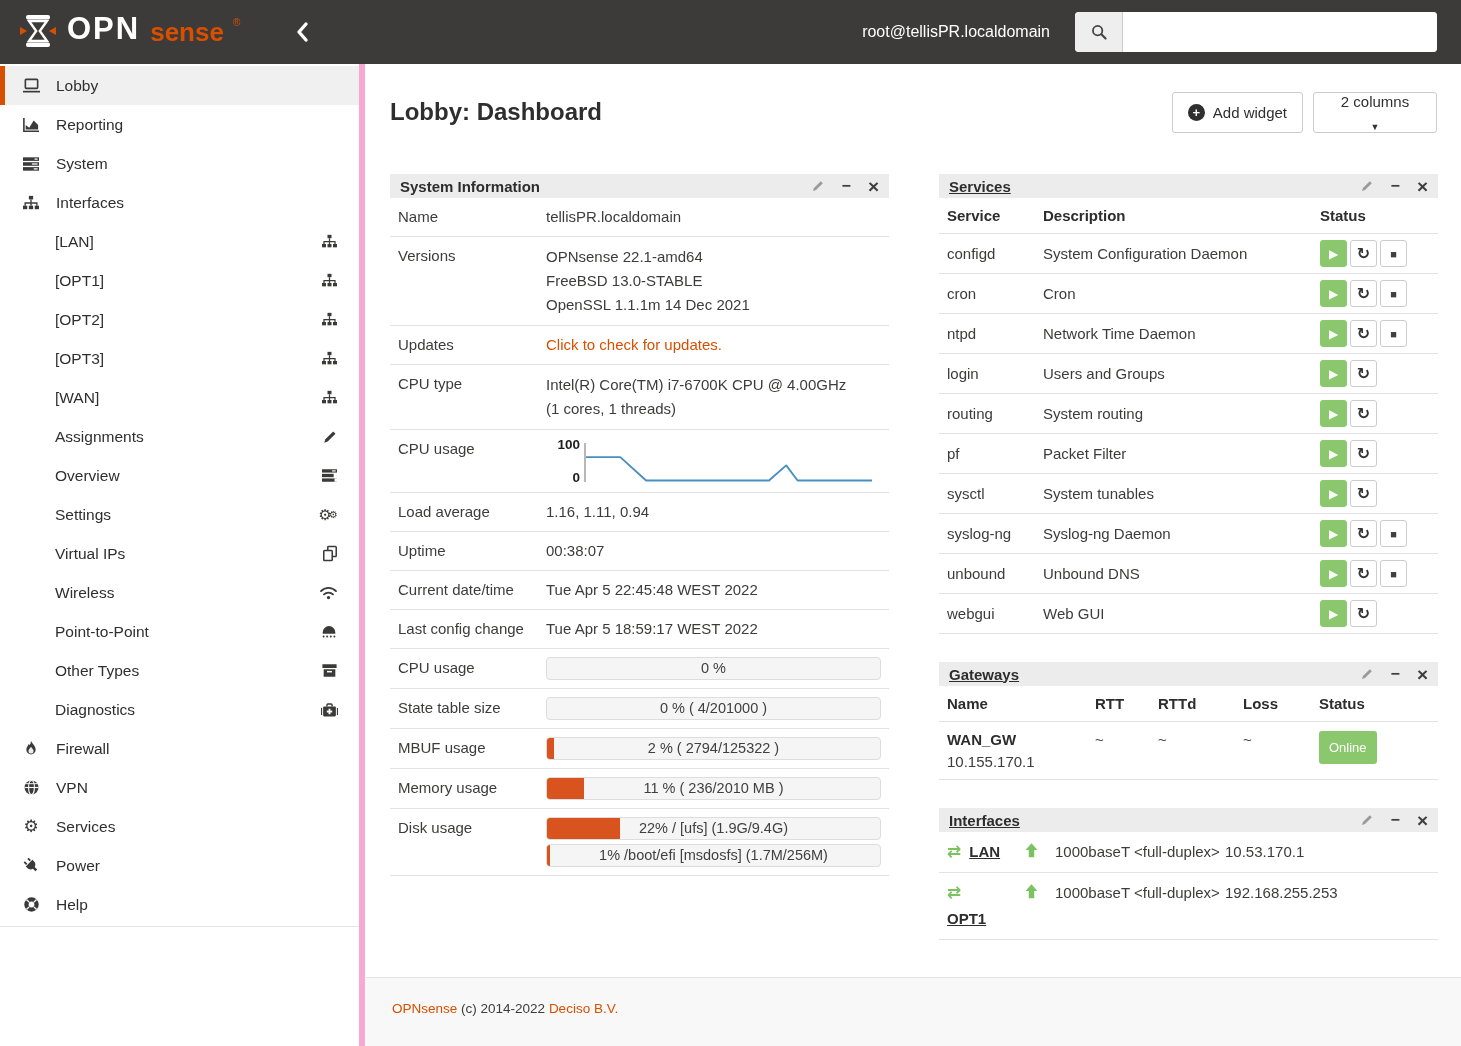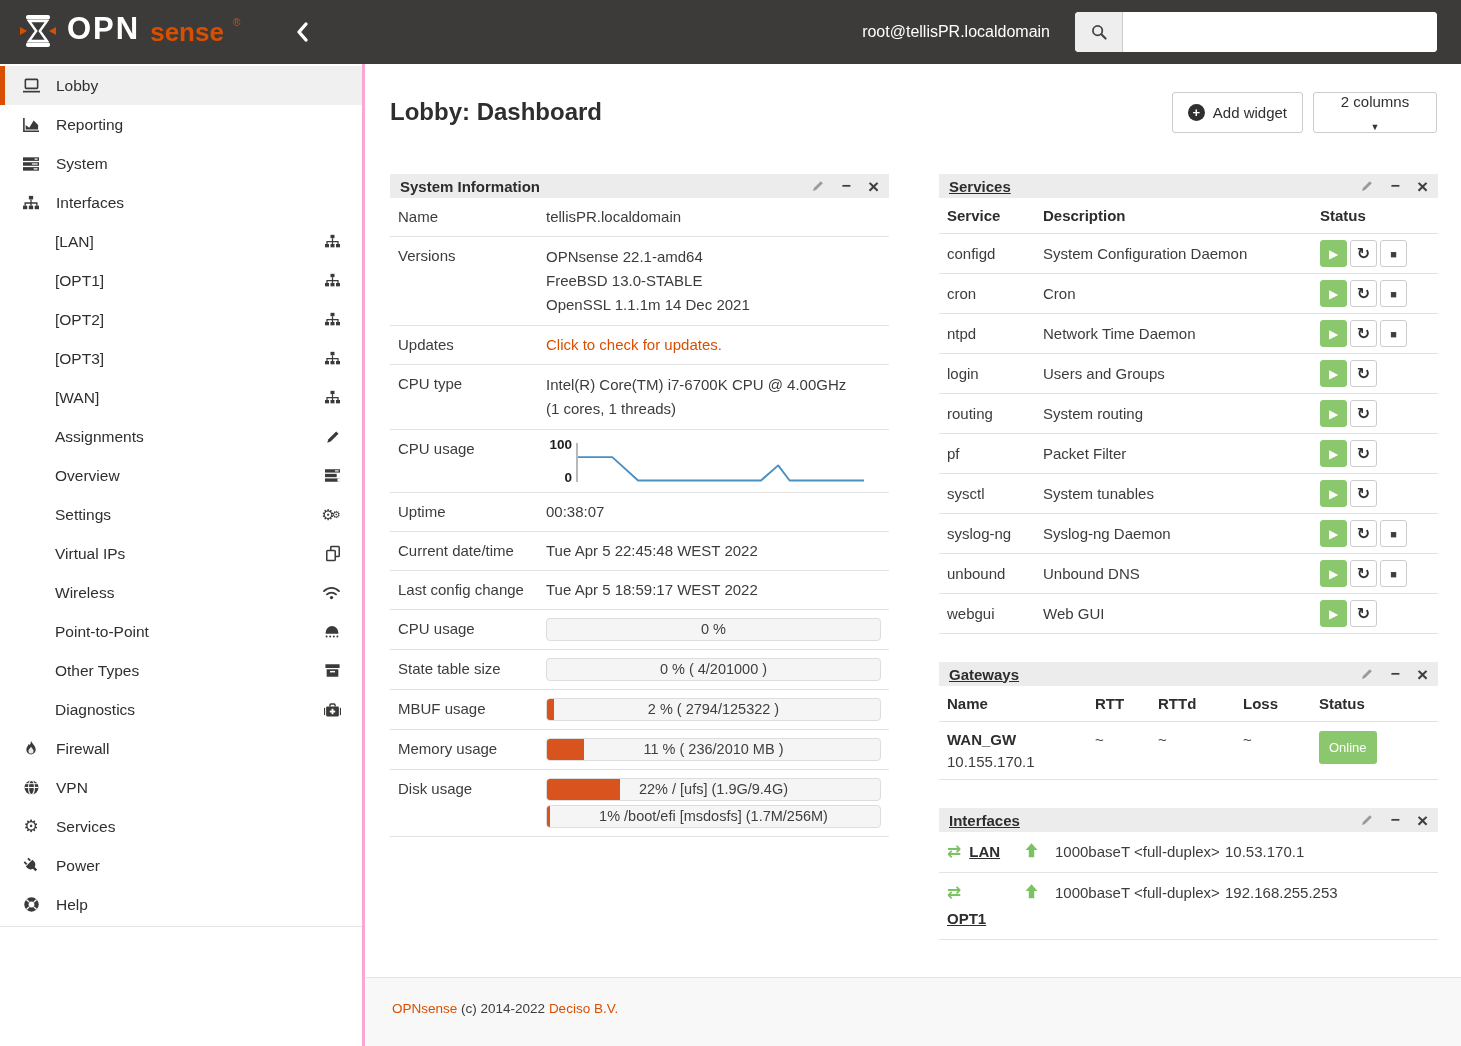--- a/index.html
+++ b/index.html
@@ -13,21 +13,21 @@
   .brand-sense { color:#d94f00; font-size:26px; font-weight:bold; line-height:46px; margin-left:1px; }
   .brand-reg { color:#d94f00; font-size:10px; line-height:28px; }
   .collapse-btn { margin-left:54px; background:none; border:none; cursor:pointer; display:flex; align-items:center; }
   .top-right { margin-left:auto; display:flex; align-items:center; gap:25px; margin-right:24px; }
   .user-label { color:#fff; font-size:16px; }
   .searchbox { display:flex; width:362px; height:40px; border-radius:4px; overflow:hidden; background:#fff; }
   .search-addon { width:48px; background:#eee; border-right:1px solid #ccc; display:flex; align-items:center; justify-content:center; cursor:pointer; }
   .search-input { flex:1; border:none; outline:none; padding:0 10px; font-size:15px; font-family:inherit; }
 
   
-  .sidebar { position:absolute; top:64px; left:0; width:365px; bottom:0; background:#fff; border-right:3px solid #f9a8d4; padding-top:2px; }
+  .sidebar { position:absolute; top:64px; left:0; width:365px; bottom:0; background:#fff; border-right:6px solid #f9a8d4; padding-top:2px; }
   .nav-item { height:39px; display:flex; align-items:center; gap:13px; padding-left:14px; border-left:5px solid transparent; font-size:15.5px; color:#2f2f2f; cursor:pointer; }
   .nav-item.active { background:#f0f0f0; border-left-color:#d94f00; }
   .nav-icon { width:24px; display:flex; align-items:center; justify-content:center; color:#3a3a38; }
   .nav-sub { height:39px; display:flex; align-items:center; padding-left:55px; padding-right:21px; font-size:15.5px; color:#2f2f2f; cursor:pointer; }
   .nav-sub .nav-label { flex:1; }
   .nav-icon-r { color:#3a3a38; display:flex; align-items:center; }
   .nav-divider { border-top:1px solid #e5e5e5; margin-top:2px; }
   .gear-glyph { font-size:17px; line-height:1; }
   .gears-glyph .g1 { font-size:15px; } .gears-glyph .g2 { font-size:10px; margin-left:-3px; vertical-align:top; }
 
@@ -50,21 +50,21 @@
   .w-actions { margin-left:auto; display:flex; align-items:center; gap:17px; }
   .w-act { cursor:pointer; color:#3f3f3f; font-weight:bold; font-size:16px; line-height:1; display:flex; align-items:center; }
   .w-act.close { font-size:19px; }
 
   
   .si-row { display:flex; border-bottom:1px solid #e3e3e3; padding:8px; }
   .si-label { width:148px; flex:none; line-height:22px; }
   .si-value { flex:1; line-height:22px; }
   .si-value .vline { line-height:24px; }
   .link-orange { color:#d94f00; cursor:pointer; }
-  .spark-wrap { display:flex; }
+  .spark-wrap { display:flex;margin-left:8px; }
   .spark-labels { display:flex; flex-direction:column; justify-content:space-between; align-items:flex-end; width:30px; height:46px; padding-right:4px; font-weight:bold; font-size:13.5px; color:#1d1d1d; line-height:13px; }
   .pbar { position:relative; height:23px; background:#f5f5f5; border:1px solid #ddd; border-radius:4px; overflow:hidden; text-align:center; font-size:14.5px; line-height:21px; color:#3f3f3f; }
   .pfill { position:absolute; left:0; top:0; bottom:0; background:#d9531e; }
   .ptext { position:relative; }
   .pbar + .pbar { margin-top:4px; }
 
   
   table { width:100%; border-collapse:collapse; }
   th { text-align:left; font-weight:bold; font-size:15px; color:#2d2d2d; padding:9px 8px; border-bottom:1px solid #e3e3e3; }
   td { font-size:15px; color:#3c3c3b; padding:6px 8px; border-bottom:1px solid #e3e3e3; vertical-align:middle; }
@@ -430,20 +430,24 @@
                 <div class="spark-labels">
                   <span>100</span>
                   <span>0</span>
                 </div>
                 <svg width="290" height="46" viewBox="0 0 290 46">
                   <line x1="1" y1="5" x2="1" y2="44" stroke="#9a9a9a" stroke-width="1.4"></line>
                   <polyline id="spark-line" points="2.0,19.1 36.3,19.1 62.1,42.5 185.0,42.5 202.2,27.4 213.6,42.5 288.0,42.5" fill="none" stroke-width="1.9" stroke-linejoin="round" stroke="#4a8fc2"></polyline>
                 </svg>
               </div>
             </div>
+          </div>
+          <div class="si-row">
+            <div class="si-label">Load average</div>
+            <div class="si-value">1.16, 1.11, 0.94</div>
           </div>
           <div class="si-row">
             <div class="si-label">Uptime</div>
             <div class="si-value">00:38:07</div>
           </div>
           <div class="si-row">
             <div class="si-label">Current date/time</div>
             <div class="si-value">Tue Apr 5 22:45:48 WEST 2022</div>
           </div>
           <div class="si-row">

